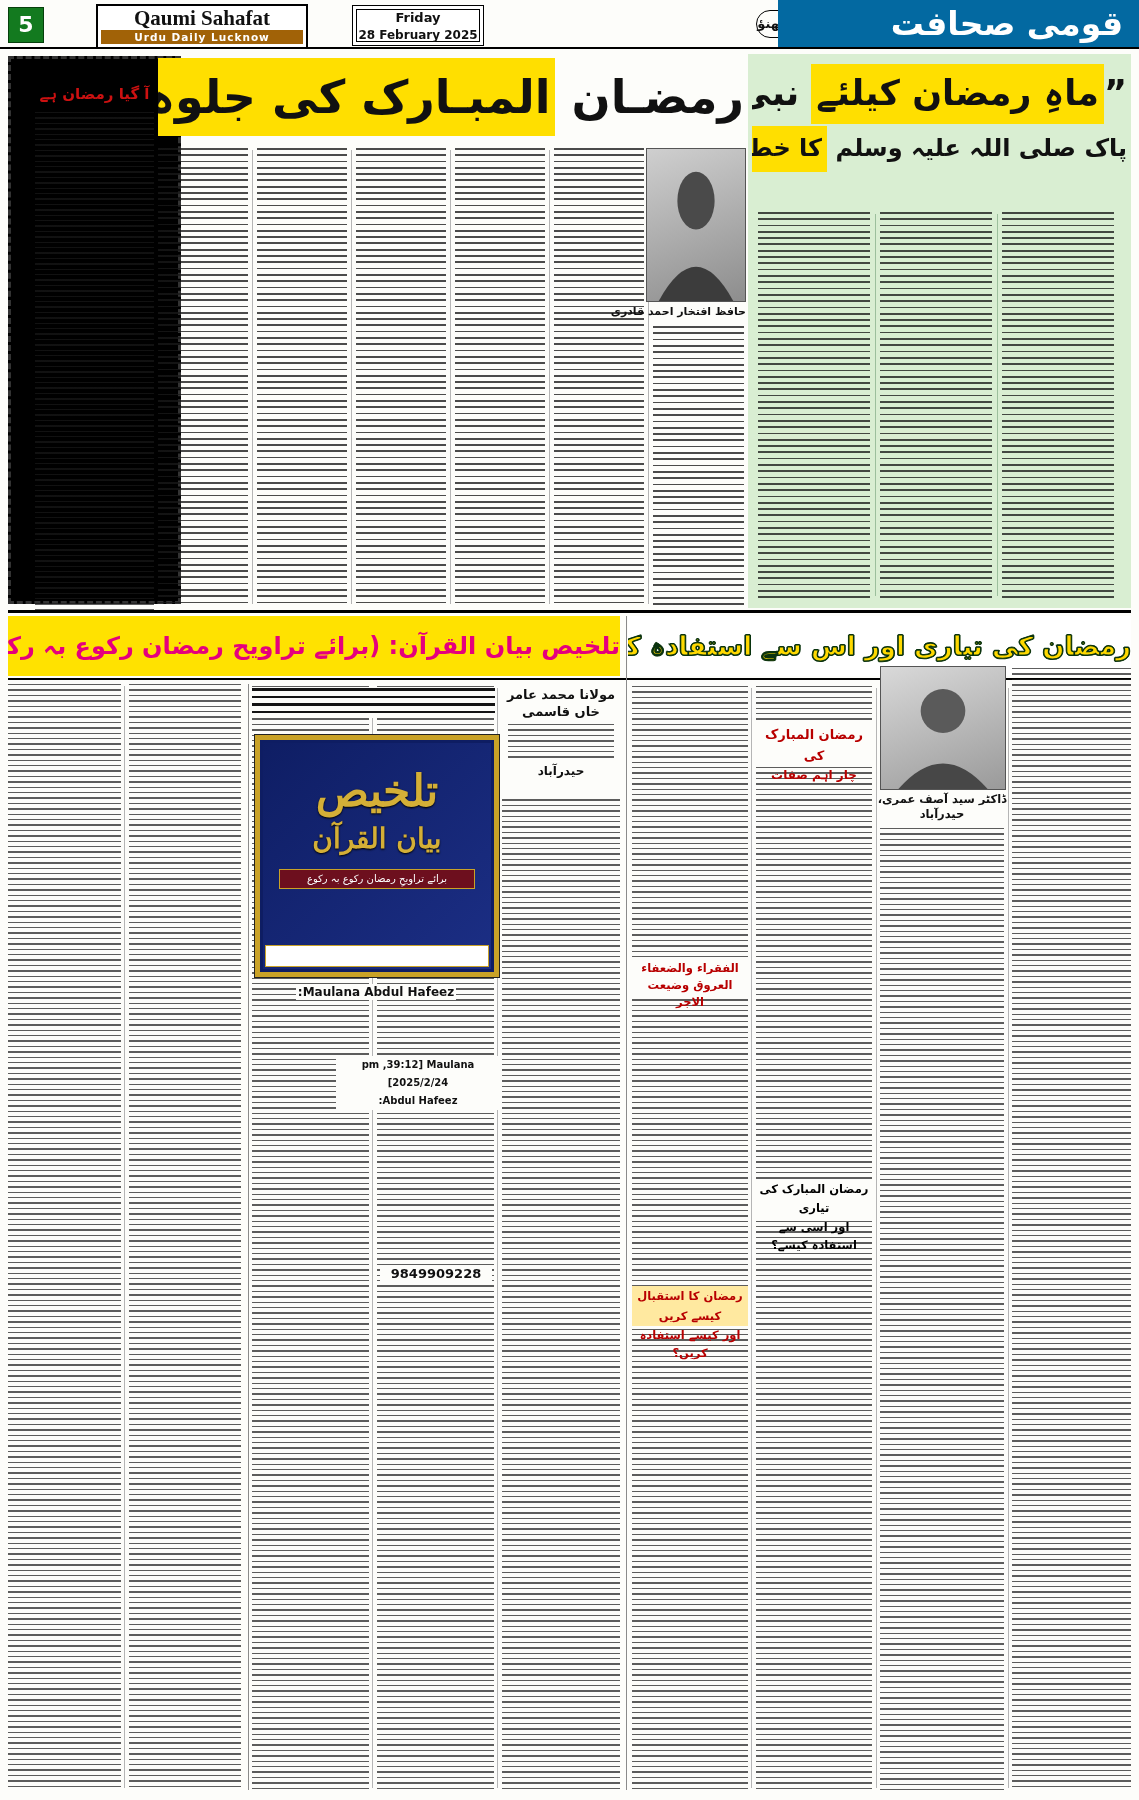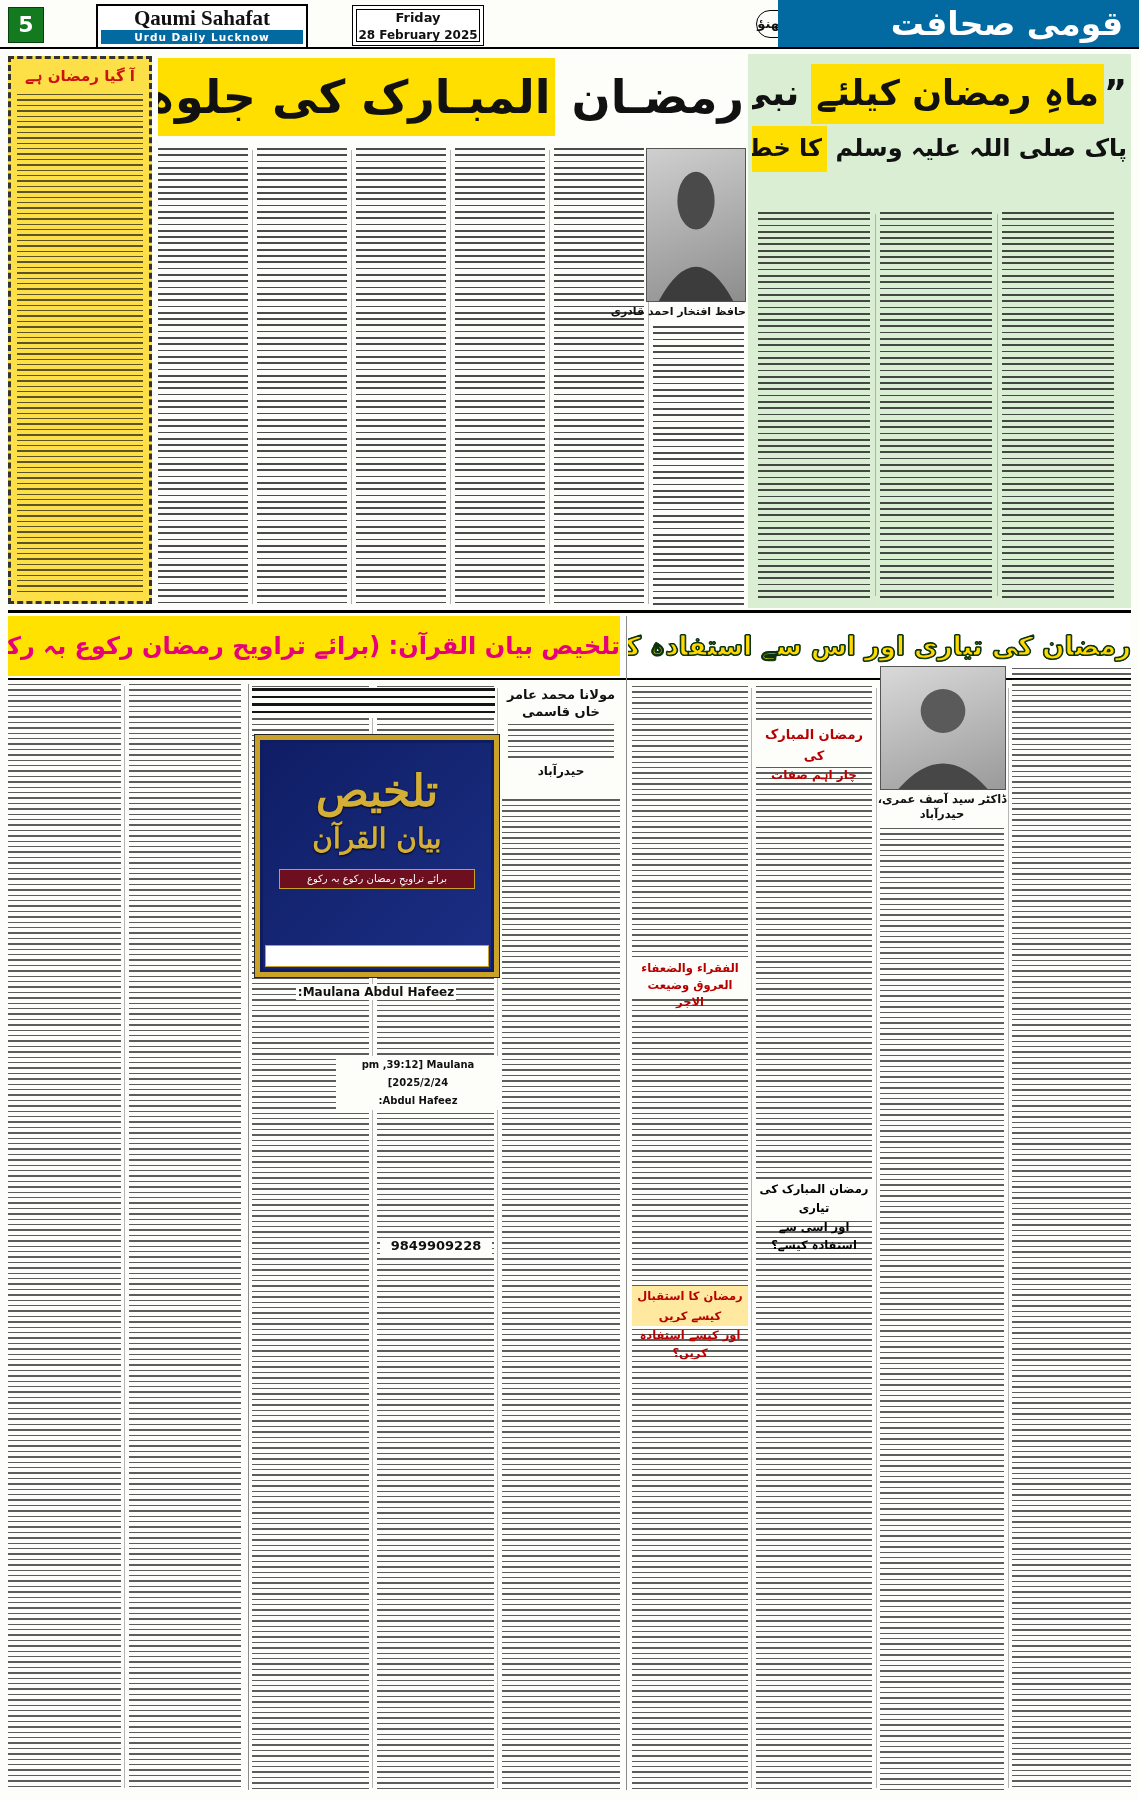--- a/index.html
+++ b/index.html
@@ -30,39 +30,39 @@
 <body>
 
 <div id="page">
 
   <div class="abs ctr" style="left:8px;top:7px;width:34px;height:34px;background:#137a1f;border:1px solid #06400c;line-height:34px;color:#fff;font-size:22px;font-weight:bold;">
     <span>5</span>
   </div>
 
   <div class="abs brandbox" style="left:96px;top:4px;width:208px;height:41px;background:#fff;">
     <div class="ctr" style="font-family:'Liberation Serif',serif;font-weight:bold;font-size:21px;line-height:24px;">Qaumi Sahafat</div>
-    <div class="ctr" style="margin:0 3px;background:#0369a1;color:#fff;font-size:10.5px;font-weight:bold;line-height:14px;letter-spacing:1px;">Urdu Daily Lucknow</div>
+    <div class="ctr" style="margin:0 3px;background:#a16207;color:#fff;font-size:10.5px;font-weight:bold;line-height:14px;letter-spacing:1px;">Urdu Daily Lucknow</div>
   </div>
 
   <div class="abs doublebox" style="left:352px;top:5px;width:130px;height:39px;background:#fff;">
     <div class="ctr b" style="font-size:13px;line-height:20px;margin-top:2px;">Friday</div>
     <div class="ctr b" style="font-size:12px;line-height:14px;">28 February 2025</div>
   </div>
 
   <div class="abs ctr rtl" style="left:720px;top:10px;width:88px;height:26px;border:1.5px solid #000;border-radius:14px;font-size:13px;font-weight:bold;line-height:25px;margin-left:36px;">
     <span>روزنامہ لکھنؤ</span>
   </div>
 
   <div class="abs rtl" style="left:778px;top:0;width:361px;height:47px;background:#0369a1;color:#fff;font-size:33px;font-weight:bold;line-height:47px;padding-right:16px;box-sizing:border-box;">
     <span>قومی صحافت</span>
   </div>
 
   <div class="abs" style="left:0;top:47px;width:1139px;height:2px;background:#000;"></div>
 
-  <div class="abs" style="left:8px;top:56px;width:144px;height:548px;background:#fde047;border:3px dashed #333;box-sizing:border-box;padding:6px;">
+  <div class="abs" style="left:8px;top:56px;width:173px;height:548px;background:#000000;border:3px dashed #333;box-sizing:border-box;padding:24px;">
     <div class="ctr rtl" style="color:#cc1111;font-weight:bold;font-size:15px;line-height:22px;">آ گیا رمضان ہے</div>
     <div class="txt-sm" style="margin-top:7px;height:500px;"></div>
   </div>
 
   <div class="abs ctr rtl" style="left:158px;top:54px;width:586px;height:88px;font-size:46px;font-weight:bold;line-height:86px;white-space:nowrap;overflow:hidden;">
     <span>رمضـان </span><span class="hl">المبـارک کی جلوہ</span>
   </div>
 
   <div class="abs txt" style="left:158px;top:148px;width:90px;height:458px;"></div>
   <div class="abs txt" style="left:257px;top:148px;width:90px;height:458px;"></div>
@@ -138,21 +138,21 @@
   </div>
 
   <div class="abs overlay caption" style="left:296px;top:984px;width:160px;height:16px;font-size:12px;line-height:16px;direction:ltr;">:Maulana Abdul Hafeez</div>
 
   <div class="abs overlay ctr" style="left:336px;top:1056px;width:164px;height:54px;direction:ltr;font-weight:bold;font-size:10px;line-height:18px;">
     <div>pm ,39:12] Maulana</div>
     <div>[2025/2/24</div>
     <div>:Abdul Hafeez</div>
   </div>
 
-  <div class="abs overlay ctr b" style="left:380px;top:1238px;width:112px;height:16px;direction:ltr;font-size:13px;line-height:16px;">9849909228</div>
+  <div class="abs overlay ctr b" style="left:380px;top:1266px;width:112px;height:16px;direction:ltr;font-size:13px;line-height:16px;">9849909228</div>
 
   <div class="abs txt-sm" style="left:632px;top:686px;width:116px;height:1104px;"></div>
   <div class="abs txt-sm" style="left:756px;top:686px;width:116px;height:1104px;"></div>
   <div class="abs txt-sm" style="left:880px;top:828px;width:124px;height:962px;"></div>
   <div class="abs txt-sm" style="left:1012px;top:668px;width:119px;height:1122px;"></div>
   <div class="vline" style="left:751px;top:688px;height:1100px;"></div>
   <div class="vline" style="left:876px;top:688px;height:1100px;"></div>
   <div class="vline" style="left:1008px;top:688px;height:1100px;"></div>
 
   <div class="abs photo" style="left:880px;top:666px;width:124px;height:122px;background:linear-gradient(160deg,#d9d9d9,#9a9a9a);">

